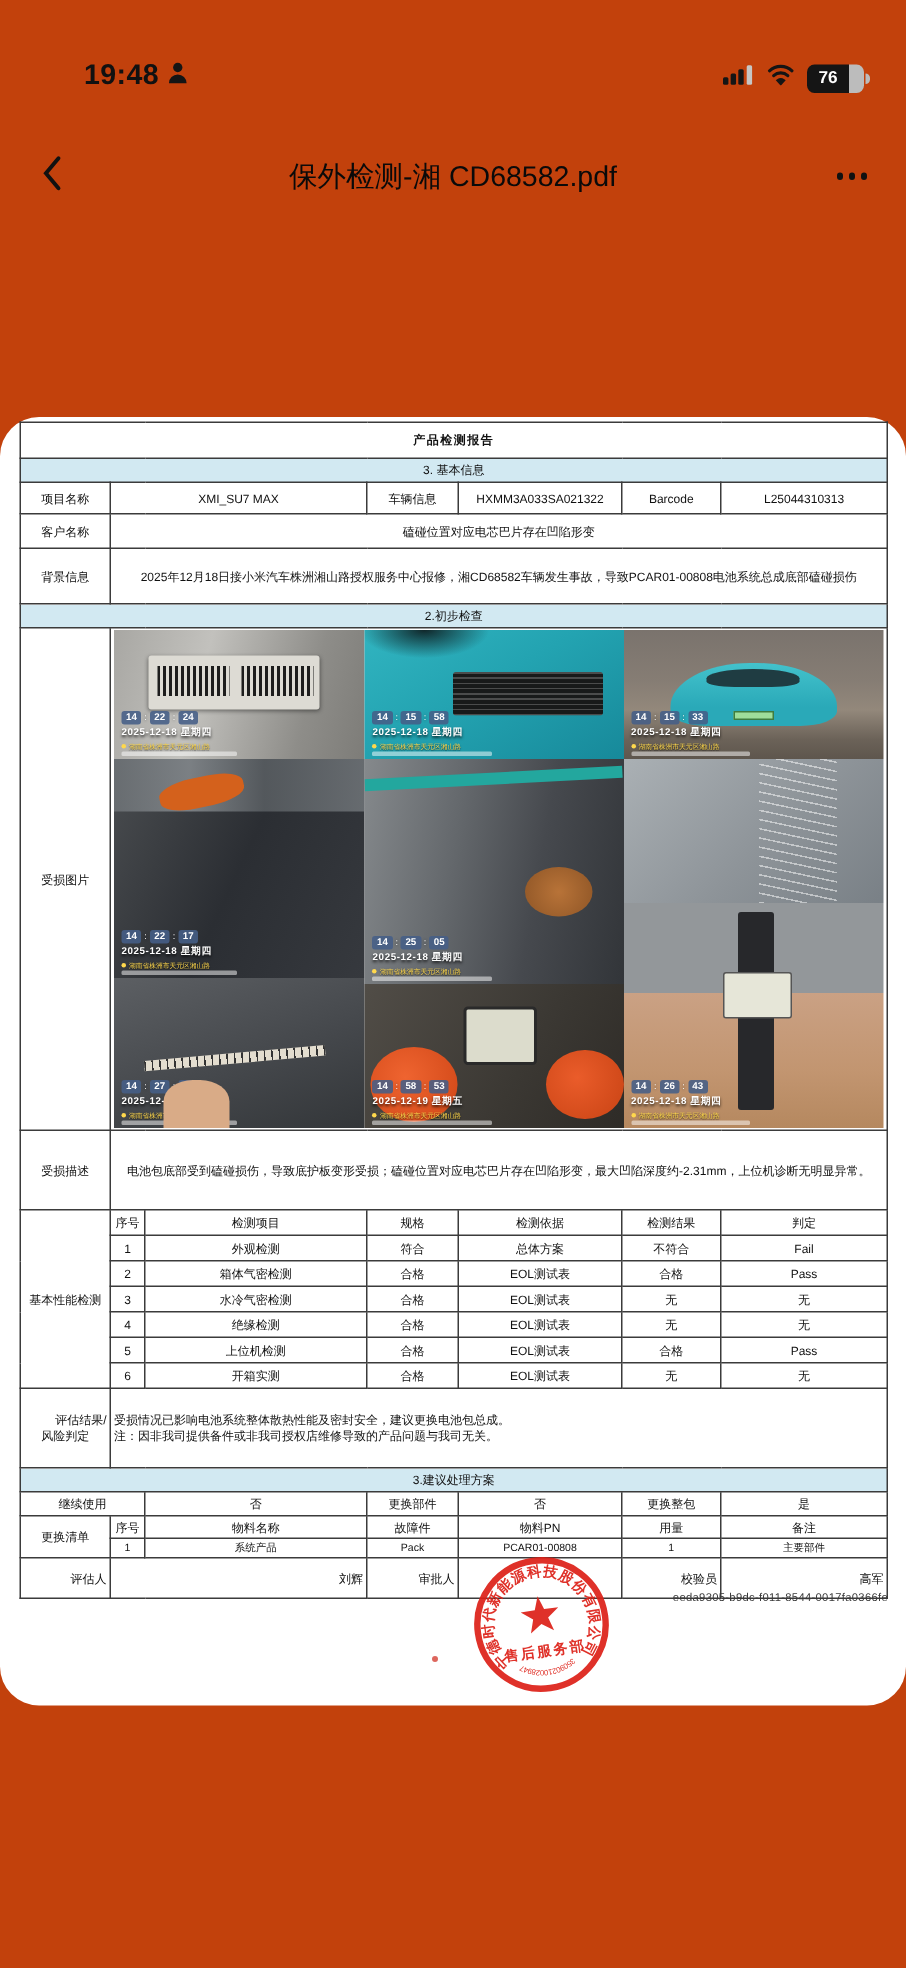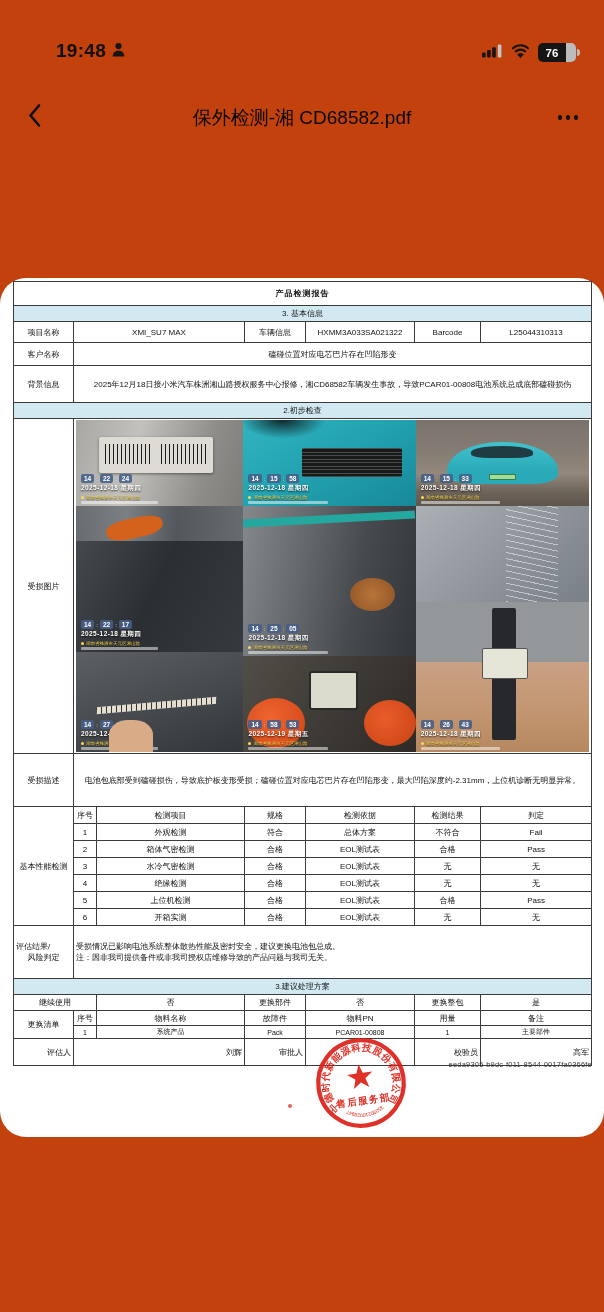--- a/index.html
+++ b/index.html
@@ -382,21 +382,21 @@
         <tr class="perf-row">
           <td>6</td>
               <td>开箱实测</td>
               <td>合格</td>
               <td>EOL测试表</td>
               <td>无</td>
               <td>无</td>
         </tr>
         <tr>
           <td class="lab">
-            <span class="al" style="text-align:left">评估结果/</span>
+            <span class="al" style="text-align:right">评估结果/</span>
             <span class="al" style="text-align:center">风险判定</span>
           </td>
           <td class="lv assess-v" colspan="6">
             <span class="al">受损情况已影响电池系统整体散热性能及密封安全，建议更换电池包总成。</span>
             <span class="al">注：因非我司提供备件或非我司授权店维修导致的产品问题与我司无关。</span>
           </td>
         </tr>
         <tr>
               <td class="blue" colspan="7">3.建议处理方案</td>
             </tr>

